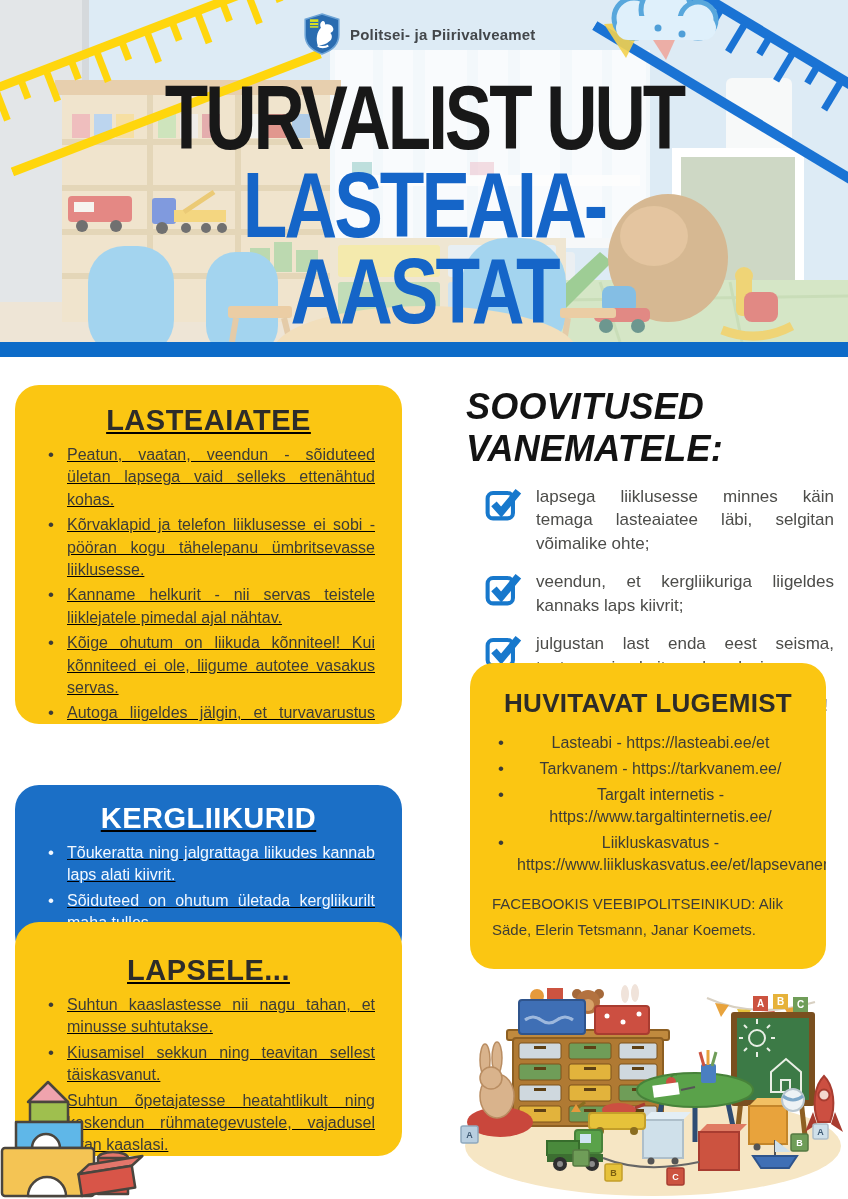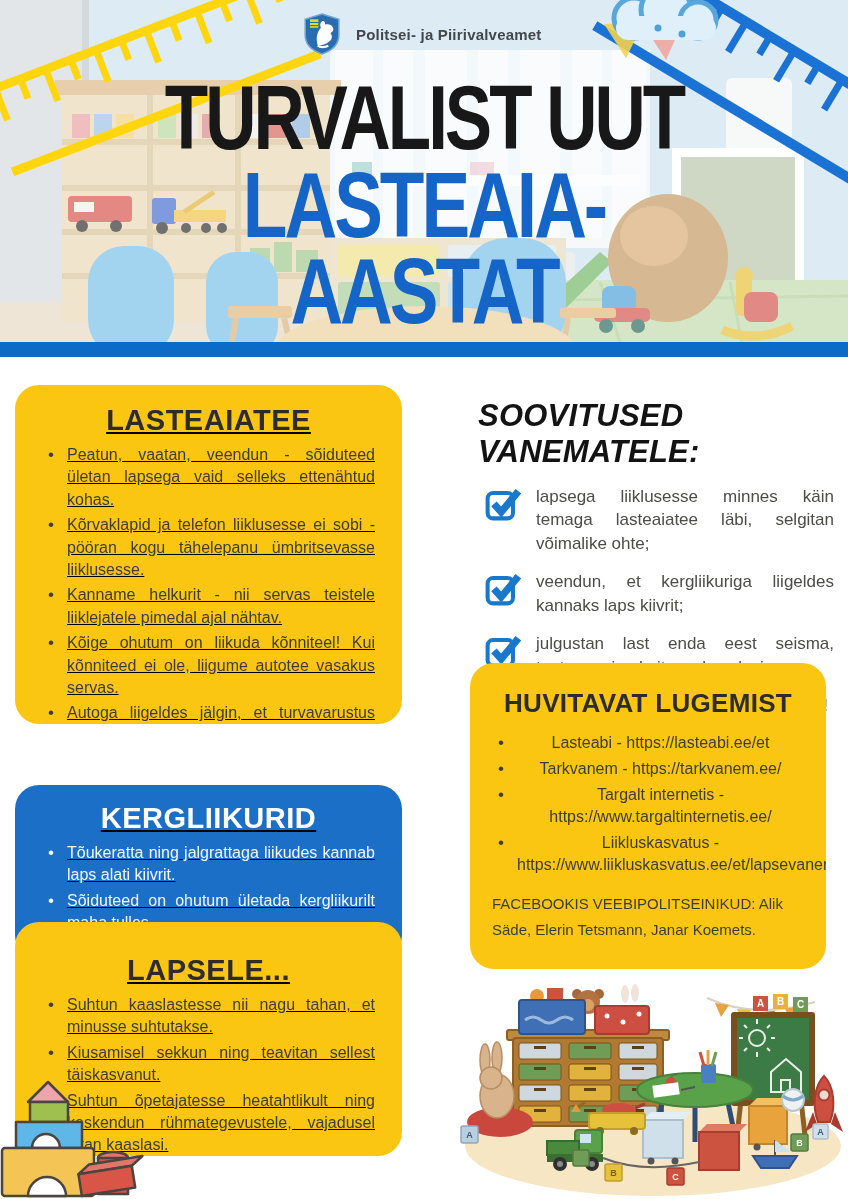--- a/index.html
+++ b/index.html
@@ -4,21 +4,21 @@
 <style>
   html,body{margin:0;padding:0;background:#ffffff;}
   .poster{
     position:relative;width:848px;height:1199px;background:#fff;overflow:hidden;
     font-family:"Liberation Sans","DejaVu Sans",sans-serif;
   }
   
   .header{position:absolute;top:0;left:0;width:848px;height:357px;}
   .scene{position:absolute;top:0;left:0;}
   .bluebar{position:absolute;top:342px;left:0;width:848px;height:15px;background:var(--barBlue);}
-  .logo{position:absolute;top:13px;left:304px;display:flex;align-items:center;gap:16px;}
+  .logo{position:absolute;top:13px;left:304px;display:flex;align-items:center;gap:10px;}
   .logo-text{font-size:15px;font-weight:700;color:#43474b;letter-spacing:.2px;}
   .title{position:absolute;left:0;width:100%;text-align:center;font-weight:900;line-height:1;
          letter-spacing:-3px;transform:scaleY(1.28);transform-origin:top center;white-space:nowrap;}
   .t1{top:72px;font-size:71px;color:#181818;}
   .t2{top:158px;font-size:73px;color:var(--titleBlue);}
   .t3{top:244px;font-size:73px;color:var(--titleBlue);}
   .ruler-y{position:absolute;left:-20px;top:88px;transform:rotate(-21deg);transform-origin:0 0;}
   .ruler-b{position:absolute;left:640px;top:-50px;transform:rotate(31deg);transform-origin:0 0;}
   .cloud{position:absolute;left:586px;top:-12px;}
   
@@ -30,21 +30,21 @@
   #card-lasteaiatee{top:385px;height:339px;padding:19px 27px;}
   #card-kergliikurid{top:737px;height:174px;padding:17px 27px;}
   #card-lapsele{top:922px;height:234px;padding:32px 27px 14px;}
   .bullets{margin:0;padding:0;list-style:none;font-size:16px;line-height:1.4;color:#3d3c37;text-align:justify;}
   .card.blue .bullets{color:#f2f8ff;}
   .bullets li{position:relative;padding-left:25px;margin-bottom:3px;}
   .bullets li::before{content:"•";position:absolute;left:6px;top:-1px;font-size:17px;}
   .card-footer{text-align:center;font-size:16px;color:#3d3c37;margin-top:7px;}
   
   .reco{position:absolute;left:466px;top:386px;width:378px;}
-  .reco h2{margin:12px;font-style:italic;font-size:31px;font-weight:900;color:#131313;letter-spacing:.2px;}
+  .reco h2{margin:0;font-style:italic;font-size:36px;font-weight:900;color:#131313;letter-spacing:.2px;}
   .check-row{display:flex;gap:14px;margin-top:14px;align-items:flex-start;}
   .checkbox{flex:0 0 38px;width:38px;height:38px;margin-left:18px;}
   .check-text{margin:1px 0 0;font-size:17px;line-height:1.38;color:#4c4c49;text-align:justify;width:298px;}
   .reading{position:absolute;left:470px;top:663px;width:356px;height:306px;background:var(--yellow);
            border-radius:24px;padding:23px 22px;box-sizing:border-box;overflow:hidden;}
   .reading h2{margin:2px 0 13px;text-align:center;font-size:26px;font-weight:900;color:#2d2c29;letter-spacing:.3px;}
   .reading .bullets{text-align:center;line-height:1.38;}
   .reading .bullets li{margin-bottom:4px;}
   .fb-note{font-size:15px;line-height:1.72;color:#3d3c37;margin:15px 0 0;}
   

